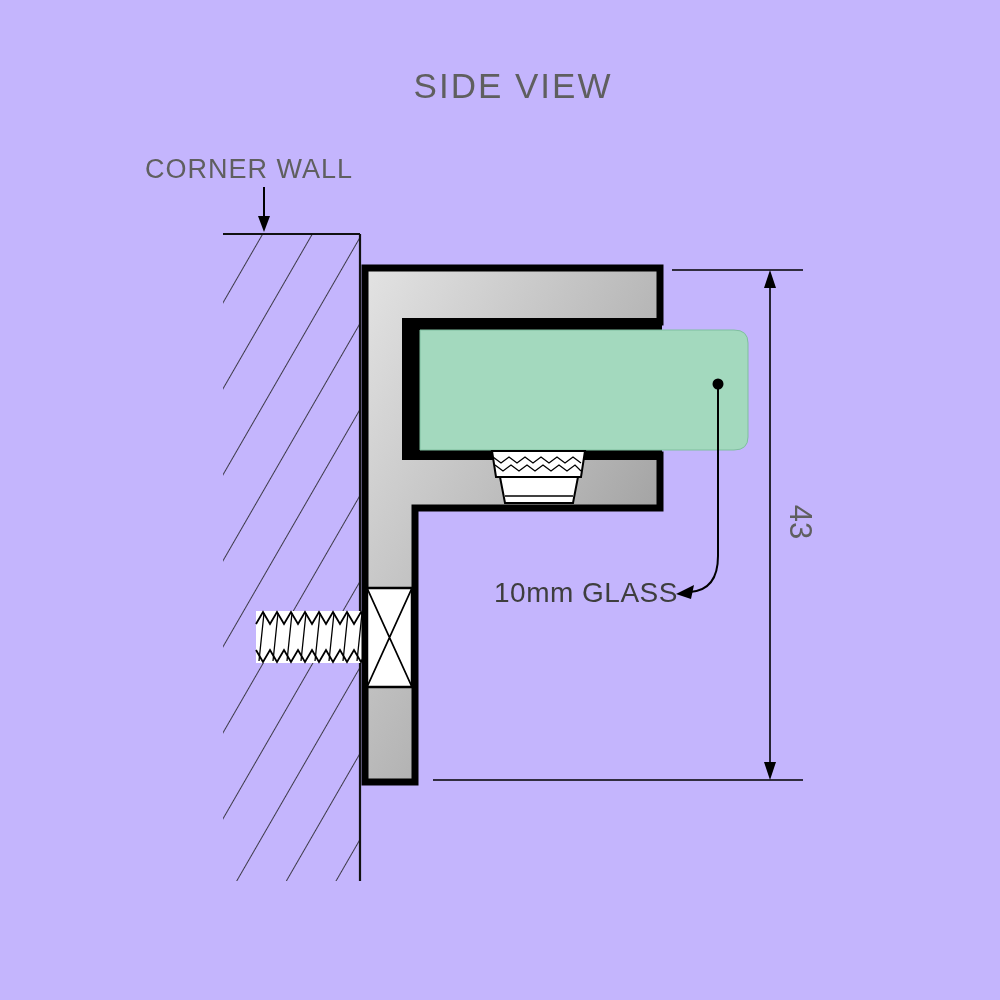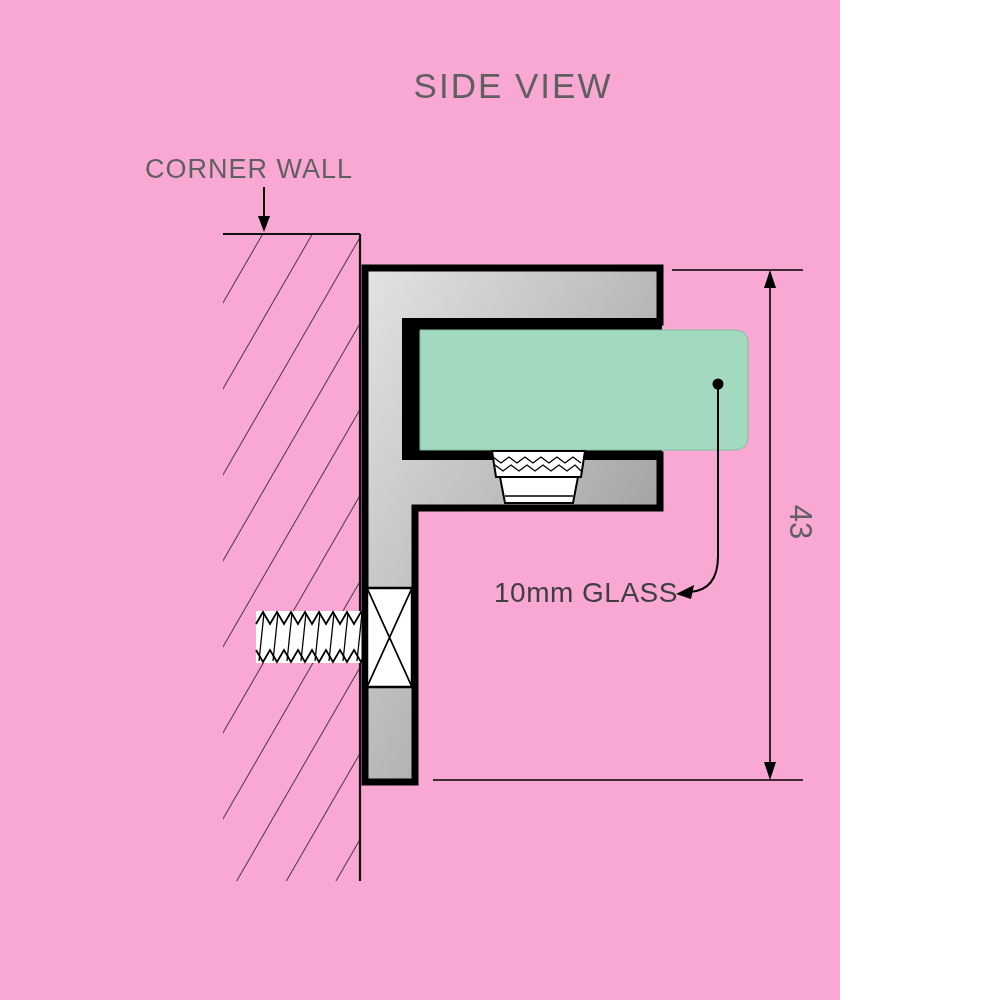--- a/index.html
+++ b/index.html
@@ -1,17 +1,17 @@
 <!DOCTYPE html>
 <html><head>
 <meta charset="utf-8">
 <style>
   html,body{margin:0;padding:0;background:#ffffff;}
   .canvas{
-    width:840px;height:1000px;position:relative;background:#f9a8d4;
+    width:1000px;height:1000px;position:relative;background:#c4b5fd;
     font-family:"Liberation Sans", sans-serif;overflow:hidden;
   }
   svg text{font-family:"Liberation Sans", sans-serif;}
 </style>
 </head>
 <body>
 
 <div class="canvas">
   <svg width="1000" height="1000" viewBox="0 0 1000 1000">
     <defs>

